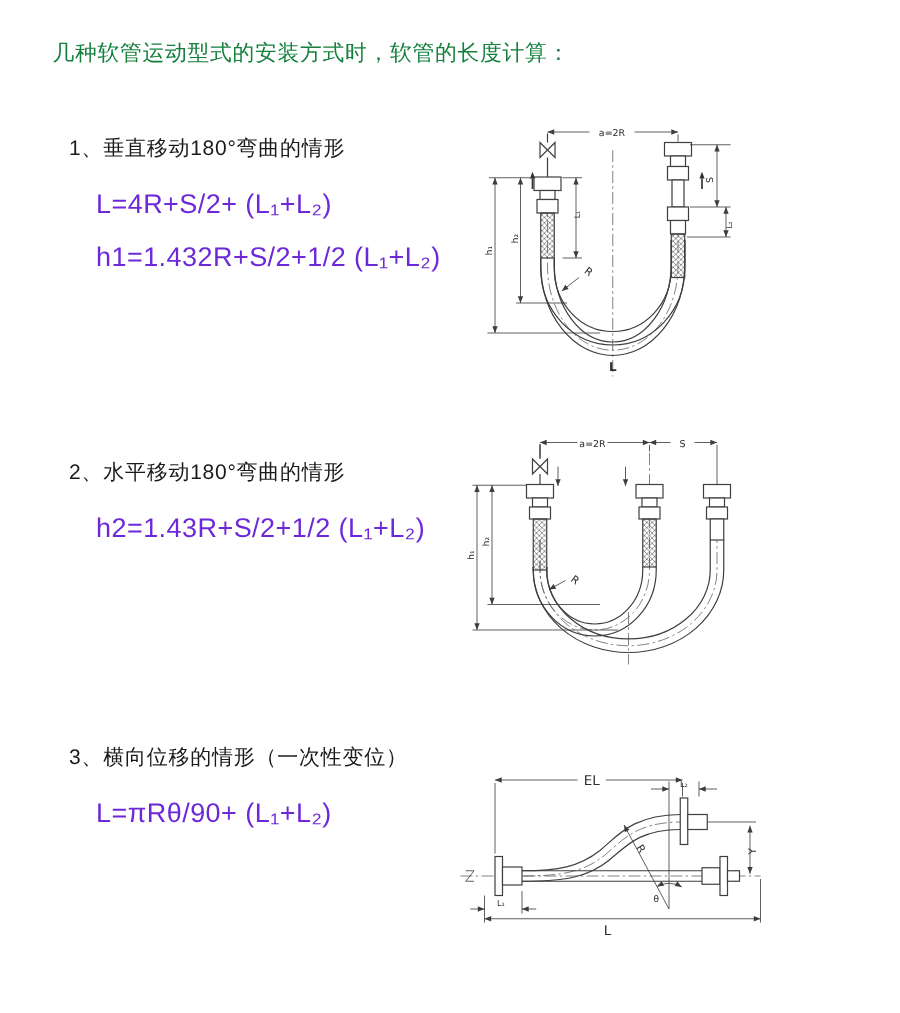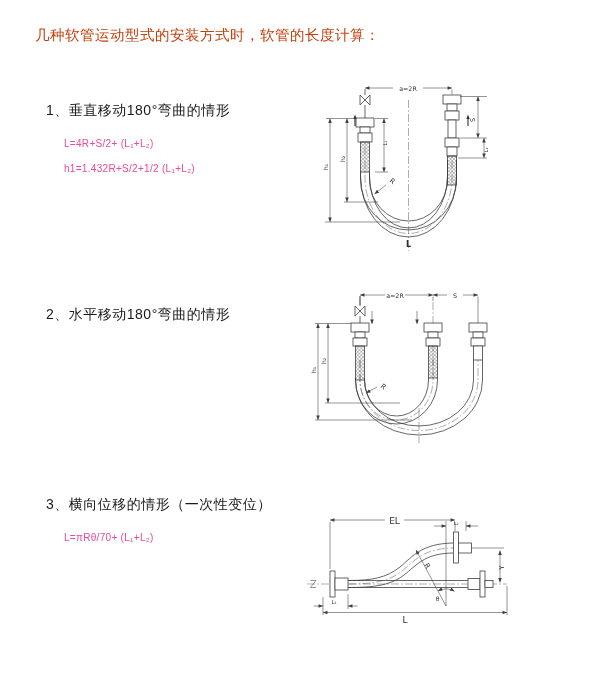--- a/index.html
+++ b/index.html
@@ -2,31 +2,31 @@
 <html><head>
 <meta charset="utf-8">
 <style>
   html,body{margin:0;padding:0;}
   body{
     width:600px;height:675px;background:#ffffff;position:relative;overflow:hidden;
     font-family:"Liberation Sans","DejaVu Sans",sans-serif;color:#1c1c1c;
   }
   .abs{position:absolute;}
   .title{
-    left:35px;top:26px;font-size:14.5px;letter-spacing:0.5px;font-weight:400;color:#c2410c;
+    left:35px;top:26px;font-size:14.5px;letter-spacing:0.5px;font-weight:400;color:#15803d;
     white-space:nowrap;
   }
   .section{position:absolute;left:46px;width:270px;}
   .section h3{
     margin:0 0 18px 0;font-size:14px;font-weight:400;color:#1a1a1a;letter-spacing:0.5px;white-space:nowrap;
   }
   .section p{
-    margin:0 0 13.5px 18px;font-size:10px;color:#ec4899;letter-spacing:0.3px;white-space:nowrap;
-  }
-  #sec1{top:102px;}
+    margin:0 0 13.5px 18px;font-size:18px;color:#6d28d9;letter-spacing:0.3px;white-space:nowrap;
+  }
+  #sec1{top:90px;}
   #sec2{top:306px;}
   #sec3{top:496px;}
   svg{position:absolute;overflow:visible;}
   #svg1{left:300px;top:75px;}
   #svg2{left:300px;top:280px;}
   #svg3{left:300px;top:505px;}
   .dim{stroke:#3d3d3d;stroke-width:0.55;fill:none;}
   .dimtxt{fill:#2e2e2e;stroke:none;font-family:"DejaVu Sans","Liberation Sans",sans-serif;}
   .cl{stroke:#585858;stroke-width:0.5;fill:none;stroke-dasharray:8 2.2 1.6 2.2;}
   .solid{stroke:#3f3f3f;stroke-width:0.8;fill:none;}
@@ -52,25 +52,26 @@
 <div class="abs title">几种软管运动型式的安装方式时，软管的长度计算：</div>
 
 <div class="section" id="sec1">
   <h3>1、垂直移动180°弯曲的情形</h3>
   <p>L=4R+S/2+ (L₁+L₂)</p>
   <p>h1=1.432R+S/2+1/2 (L₁+L₂)</p>
 </div>
 
 <div class="section" id="sec2">
   <h3>2、水平移动180°弯曲的情形</h3>
+  <p>h2=1.43R+S/2+1/2 (L₁+L₂)</p>
 </div>
 
 <div class="section" id="sec3">
   <h3>3、横向位移的情形（一次性变位）</h3>
-  <p>L=πRθ/70+ (L₁+L₂)</p>
+  <p>L=πRθ/90+ (L₁+L₂)</p>
 </div>
 
 <svg id="svg1" width="225" height="185" viewBox="0 0 225 185">
 
   <g class="cl">
     <path d="M108.5,25 V176"></path>
     <path d="M65,58 V102.5 A43.5,56 0 0 0 152,102.5 V58"></path>
   </g>
 
   <g class="solid">

